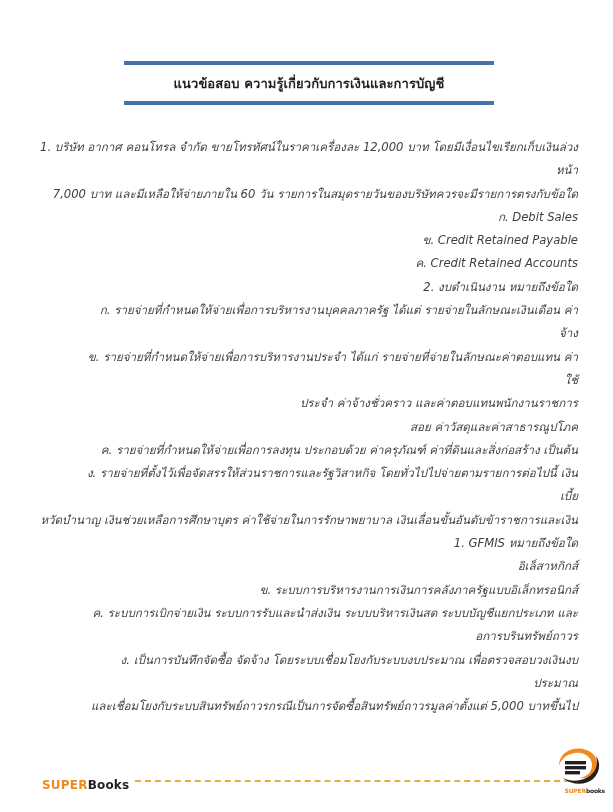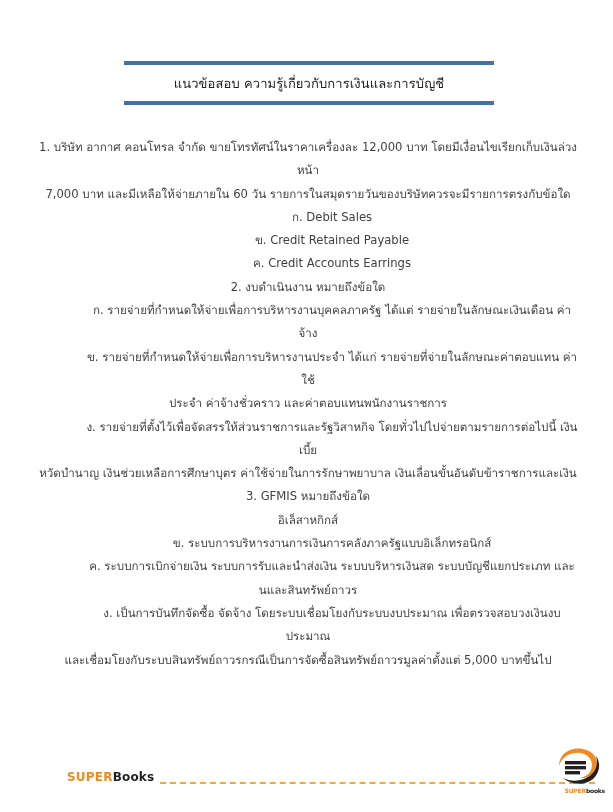--- a/index.html
+++ b/index.html
@@ -32,21 +32,21 @@
     width: 370px;
   }
   .header-rule-top {
     height: 4px;
     background: #4472a8;
     width: 100%;
   }
   .header-title {
     text-align: center;
     font-size: 13px;
-    font-weight: normal;
+    font-weight: bold;
     color: #1f1f1f;
     padding: 11px 0 9px 0;
     letter-spacing: 0.1px;
     line-height: 1.2;
   }
   .header-rule-bottom {
     height: 4px;
     background: #4472a8;
     width: 100%;
   }
@@ -55,46 +55,46 @@
   .content {
     position: absolute;
     left: 38px;
     top: 136px;
     width: 540px;
   }
   .qline {
     font-size: 11.6px;
     line-height: 23.3px;
     color: #3f3f3f;
-    text-align: center;
+    text-align: right;
     white-space: pre-wrap;
+    font-style: italic;
   }
   .qline.indent {
     text-indent: 48px;
   }
   .qline.flush {
     text-indent: 0;
   }
 
   
   .footer {
     position: absolute;
     left: 0;
     top: 762px;
     width: 613px;
     height: 50px;
   }
   .footer-row {
     position: absolute;
     left: 42px;
-    top: 8px;
+    top: 16px;
     width: 530px;
     display: flex;
-    align-items: flex-end;
-    margin-left: 25px;
+    align-items: flex-start;
   }
   .brand {
     font-size: 12px;
     font-weight: bold;
     white-space: nowrap;
     letter-spacing: 0.2px;
   }
   .brand .sup { color: #ec8b24; }
   .brand .bks { color: #231f20; }
   .dashline {
@@ -134,32 +134,34 @@
     <div class="header-rule-top"></div>
     <div class="header-title">แนวข้อสอบ ความรู้เกี่ยวกับการเงินและการบัญชี</div>
     <div class="header-rule-bottom"></div>
   </div>
 
   <div class="content" id="body-container">
       <div class="qline flush">1. บริษัท อากาศ คอนโทรล จำกัด ขายโทรทัศน์ในราคาเครื่องละ 12,000 บาท โดยมีเงื่อนไขเรียกเก็บเงินล่วงหน้า</div>
       <div class="qline flush">7,000 บาท และมีเหลือให้จ่ายภายใน 60 วัน รายการในสมุดรายวันของบริษัทควรจะมีรายการตรงกับข้อใด</div>
       <div class="qline indent">ก. Debit Sales</div>
       <div class="qline indent">ข. Credit Retained Payable</div>
-      <div class="qline indent">ค. Credit Accounts Earrings</div>
+      <div class="qline indent">ค. Credit Retained Accounts</div>
       <div class="qline flush">2. งบดำเนินงาน หมายถึงข้อใด</div>
       <div class="qline indent">ก. รายจ่ายที่กำหนดให้จ่ายเพื่อการบริหารงานบุคคลภาครัฐ ได้แต่ รายจ่ายในลักษณะเงินเดือน ค่าจ้าง</div>
       <div class="qline indent">ข. รายจ่ายที่กำหนดให้จ่ายเพื่อการบริหารงานประจำ ได้แก่ รายจ่ายที่จ่ายในลักษณะค่าตอบแทน ค่าใช้</div>
       <div class="qline flush">ประจำ ค่าจ้างชั่วคราว และค่าตอบแทนพนักงานราชการ</div>
+      <div class="qline flush">สอย ค่าวัสดุและค่าสาธารณูปโภค</div>
+      <div class="qline indent">ค. รายจ่ายที่กำหนดให้จ่ายเพื่อการลงทุน ประกอบด้วย ค่าครุภัณฑ์ ค่าที่ดินและสิ่งก่อสร้าง เป็นต้น</div>
       <div class="qline indent">ง. รายจ่ายที่ตั้งไว้เพื่อจัดสรรให้ส่วนราชการและรัฐวิสาหกิจ โดยทั่วไปไปจ่ายตามรายการต่อไปนี้ เงินเบี้ย</div>
       <div class="qline flush">หวัดบำนาญ เงินช่วยเหลือการศึกษาบุตร ค่าใช้จ่ายในการรักษาพยาบาล เงินเลื่อนขั้นอันดับข้าราชการและเงิน</div>
-      <div class="qline flush">3. GFMIS หมายถึงข้อใด</div>
+      <div class="qline flush">1. GFMIS หมายถึงข้อใด</div>
       <div class="qline flush">อิเล็สาหกิกส์</div>
       <div class="qline indent">ข. ระบบการบริหารงานการเงินการคลังภาครัฐแบบอิเล็กทรอนิกส์</div>
       <div class="qline indent">ค. ระบบการเบิกจ่ายเงิน ระบบการรับและนำส่งเงิน ระบบบริหารเงินสด ระบบบัญชีแยกประเภท และ</div>
-      <div class="qline flush">นและสินทรัพย์ถาวร</div>
+      <div class="qline flush">อการบรินทรัพย์ถาวร</div>
       <div class="qline indent">ง. เป็นการบันทึกจัดซื้อ จัดจ้าง โดยระบบเชื่อมโยงกับระบบงบประมาณ เพื่อตรวจสอบวงเงินงบประมาณ</div>
       <div class="qline flush">และเชื่อมโยงกับระบบสินทรัพย์ถาวรกรณีเป็นการจัดซื้อสินทรัพย์ถาวรมูลค่าตั้งแต่ 5,000 บาทขึ้นไป</div>
     </div>
 
   <div class="footer">
     <div class="footer-row">
       <span class="brand"><span class="sup">SUPER</span><span class="bks">Books</span></span>
       <span class="dashline"></span>
     </div>
 

